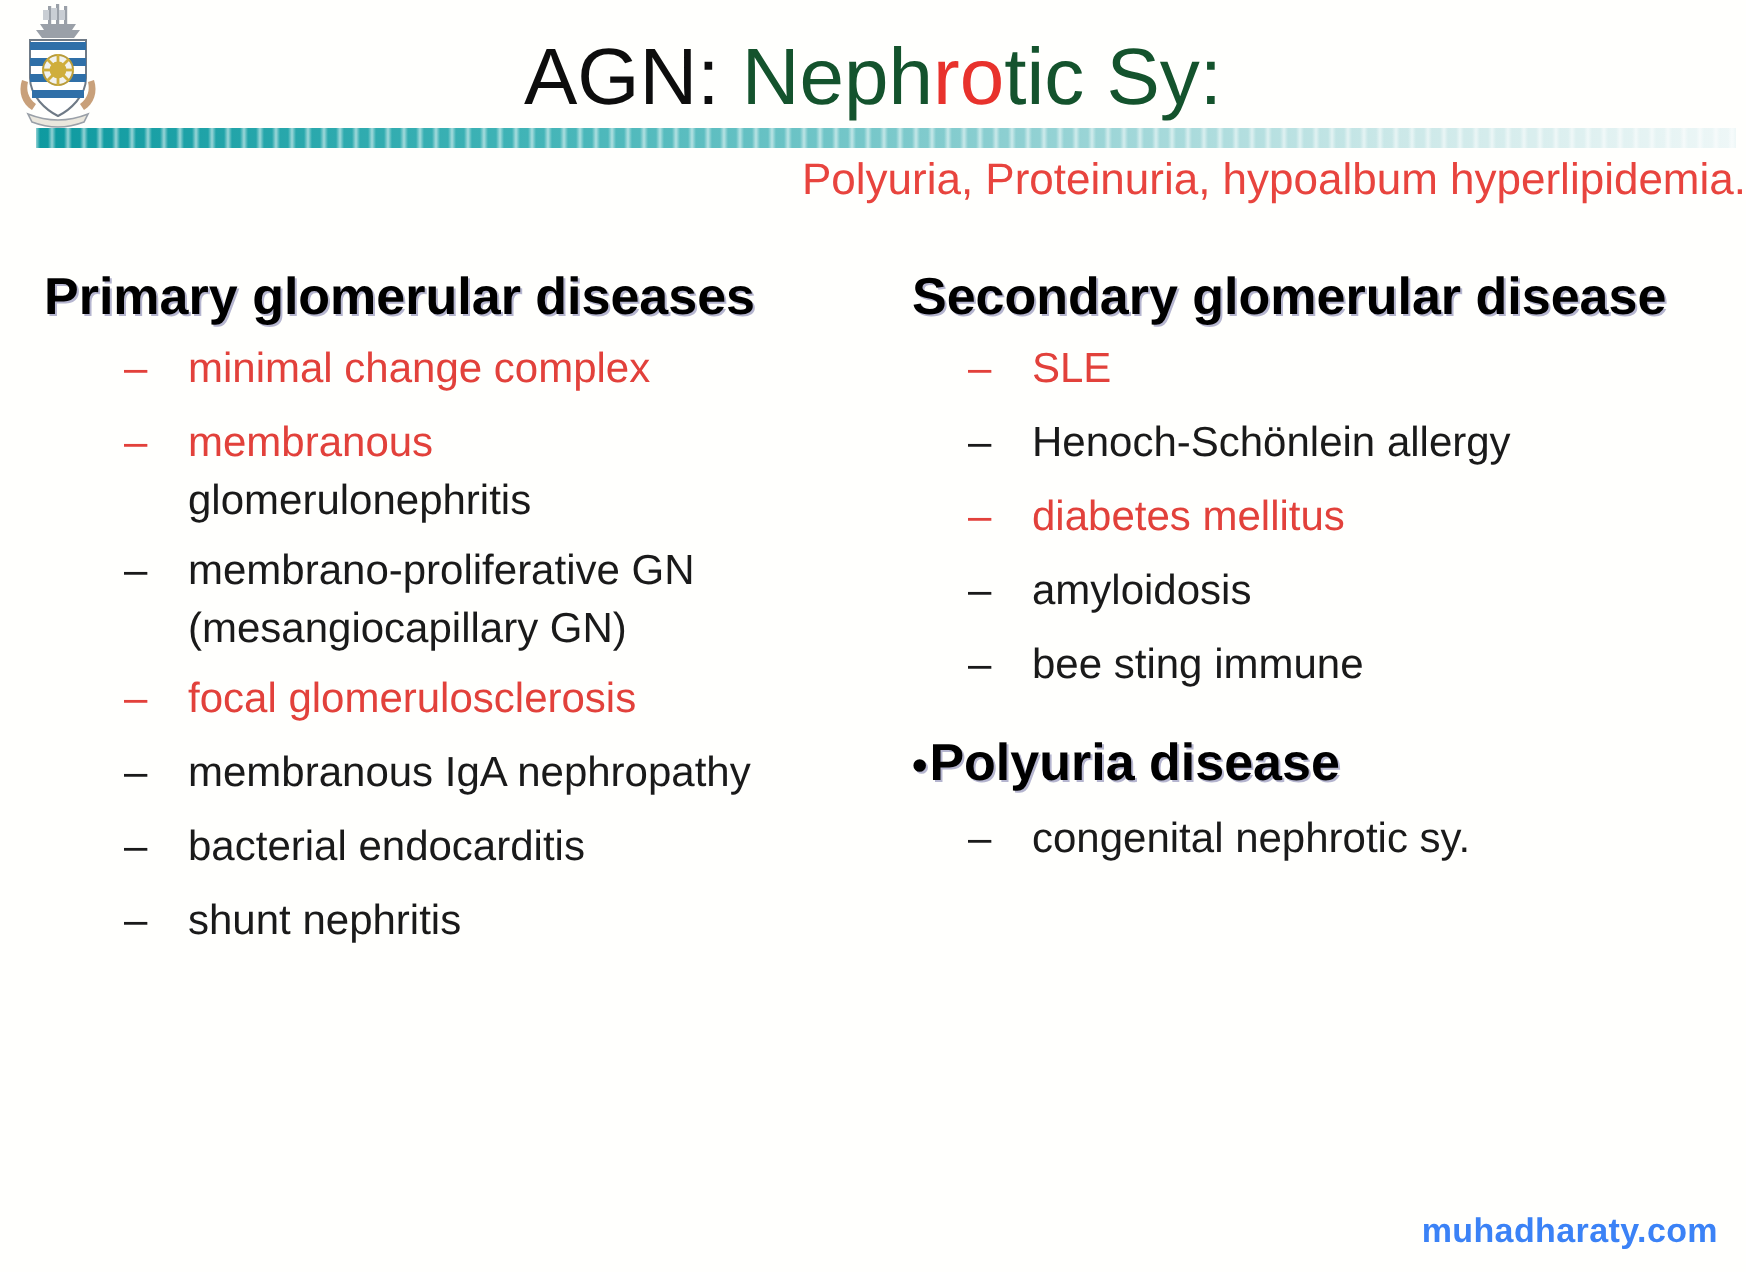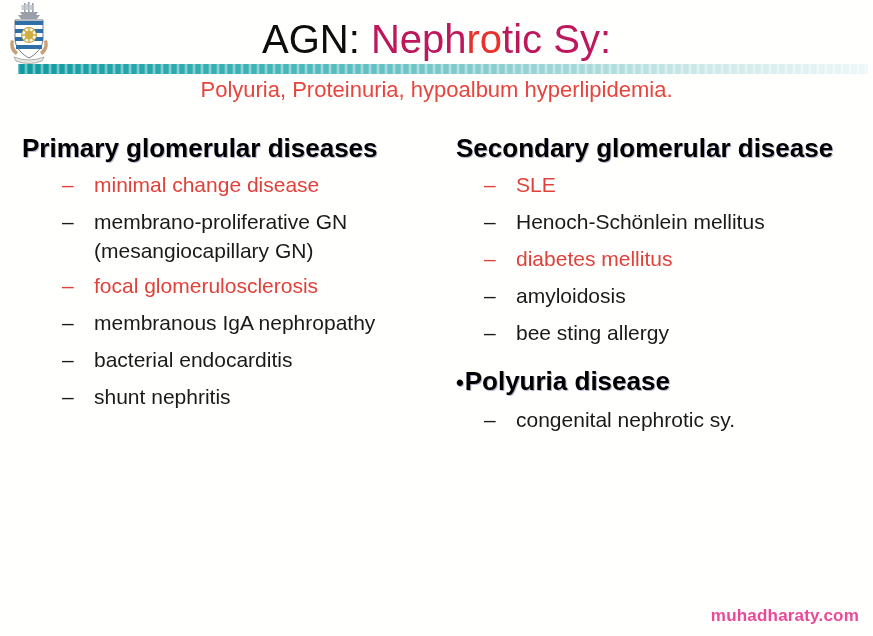--- a/index.html
+++ b/index.html
@@ -34,21 +34,21 @@
     top: 16px;
     width: 873px;
     text-align: center;
     font-size: 40px;
     font-weight: normal;
     letter-spacing: 0px;
     line-height: 46px;
     white-space: nowrap;
   }
   .t-black { color: #0d0d0d; text-align: center; }
-  .t-navy  { color: #be185d; }
+  .t-navy  { color: #14532d; }
   .t-red   { color: #e8322c; }
 
   
   .divider {
     position: absolute;
     left: 18px;
     top: 64px;
     width: 850px;
     height: 10px;
     background:
@@ -59,21 +59,21 @@
         rgba(255,255,255,0.55) 8px),
       linear-gradient(90deg, #0e9aa0 0%, #3fb3b6 28%, #8fd0d2 58%, #cbe8e8 80%, #eef7f7 100%);
   }
 
   
   .subtitle {
     position: absolute;
     left: 0;
     top: 76px;
     width: 873px;
-    text-align: center;
+    text-align: right;
     font-size: 22px;
     color: #e8443e;
     line-height: 28px;
     white-space: nowrap;
   }
 
   
   .col {
     position: absolute;
     top: 132px;
@@ -125,21 +125,21 @@
   
   .col-right ul.dashlist { padding-left: 28px; }
 
   
   .watermark {
     position: absolute;
     right: 14px;
     bottom: 10px;
     font-size: 17px;
     font-weight: bold;
-    color: #ec4899;
+    color: #3b82f6;
     letter-spacing: 0.2px;
   }
 </style>
 </head>
 <body>
 
 <div id="slide">
 
   <div class="crest">
     <svg viewBox="0 0 42 62" width="42" height="62" aria-hidden="true">
@@ -191,21 +191,25 @@
   </div>
 
   <div class="divider"></div>
 
   <div class="subtitle">Polyuria, Proteinuria, hypoalbum hyperlipidemia.</div>
 
   <div class="col col-left">
     <div class="col-heading">Primary glomerular diseases</div>
     <ul class="dashlist">
       <li class="red">
-        <span>minimal change disease</span>
+        <span>minimal change complex</span>
+      </li>
+      <li class="red tight">
+        <span>membranous</span>
+        <span class="wrap-black">glomerulonephritis</span>
       </li>
       <li class="tight">
         <span>membrano-proliferative GN</span>
         <span class="wrap-black">(mesangiocapillary GN)</span>
       </li>
       <li class="red">
         <span>focal glomerulosclerosis</span>
       </li>
       <li>
         <span>membranous IgA nephropathy</span>
@@ -219,30 +223,30 @@
     </ul>
   </div>
 
   <div class="col col-right">
     <div class="col-heading">Secondary glomerular disease</div>
     <ul class="dashlist">
       <li class="red">
         <span>SLE</span>
       </li>
       <li>
-        <span>Henoch-Schönlein mellitus</span>
+        <span>Henoch-Schönlein allergy</span>
       </li>
       <li class="red">
         <span>diabetes mellitus</span>
       </li>
       <li>
         <span>amyloidosis</span>
       </li>
       <li>
-        <span>bee sting allergy</span>
+        <span>bee sting immune</span>
       </li>
     </ul>
 
     <div class="col-heading inline-bullet heading-mid">Polyuria disease</div>
     <ul class="dashlist">
       <li>
         <span>congenital nephrotic sy.</span>
       </li>
     </ul>
   </div>

